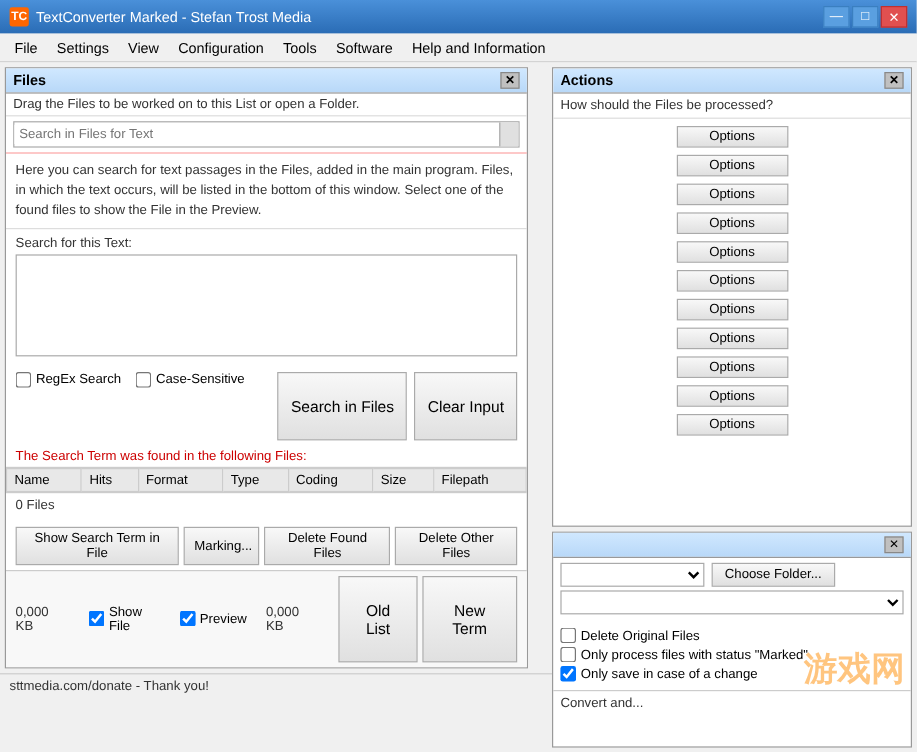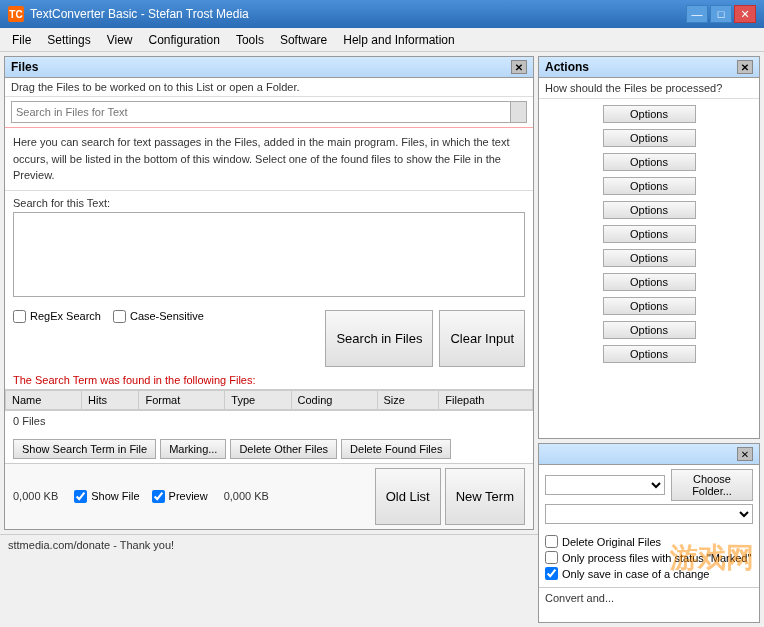--- a/index.html
+++ b/index.html
@@ -77,21 +77,21 @@
     
     .main-container {
       display: flex;
       height: calc(627px - 28px - 24px);
       background: #f0f0f0;
       position: relative;
     }
 
     
     .files-panel {
-      width: 530px;
+      width: 436px;
       border: 1px solid #999;
       background: white;
       margin: 4px;
       display: flex;
       flex-direction: column;
       position: relative;
     }
     .panel-header {
       background: linear-gradient(to bottom, #d0e8ff, #b8d8f8);
       border-bottom: 1px solid #999;
@@ -408,21 +408,21 @@
       height: 100%;
     }
   </style>
 </head>
 <body>
 
 <div class="title-bar">
   <div class="title-bar-icon">
     <span>TC</span>
   </div>
-  <span class="title-bar-text">TextConverter Basic - Stefan Trost Media</span>
+  <span class="title-bar-text">TextConverter Marked - Stefan Trost Media</span>
   <div class="title-bar-buttons">
     <button class="title-btn">—</button>
     <button class="title-btn">□</button>
     <button class="title-btn close">✕</button>
   </div>
 </div>
 
 <div class="menu-bar">
   <div class="menu-item">File</div>
   <div class="menu-item">Settings</div>
@@ -492,22 +492,22 @@
             <tbody>
             </tbody>
           </table>
         </div>
 
         <div class="files-bottom">
           <div class="files-count">0 Files</div>
           <div class="files-actions">
             <button class="btn">Show Search Term in File</button>
             <button class="btn">Marking...</button>
+            <button class="btn">Delete Found Files</button>
             <button class="btn">Delete Other Files</button>
-            <button class="btn">Delete Found Files</button>
           </div>
         </div>
 
         <div class="bottom-bar">
           <span class="size-info">0,000 KB</span>
           <div class="show-preview">
             <label class="checkbox-label">
               <input type="checkbox" checked="" style="">
               <span>Show File</span>
             </label>

